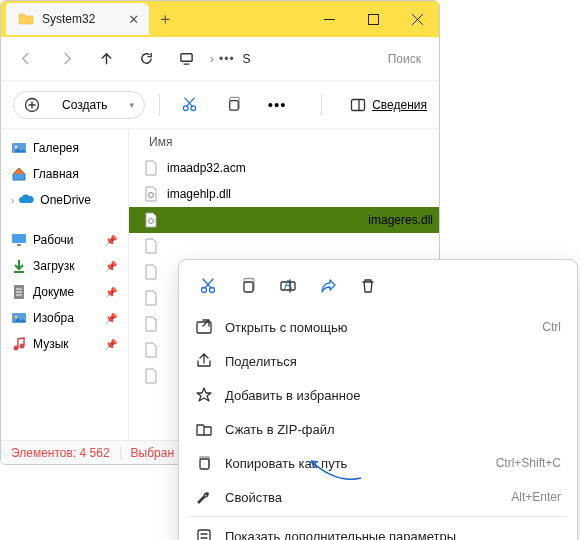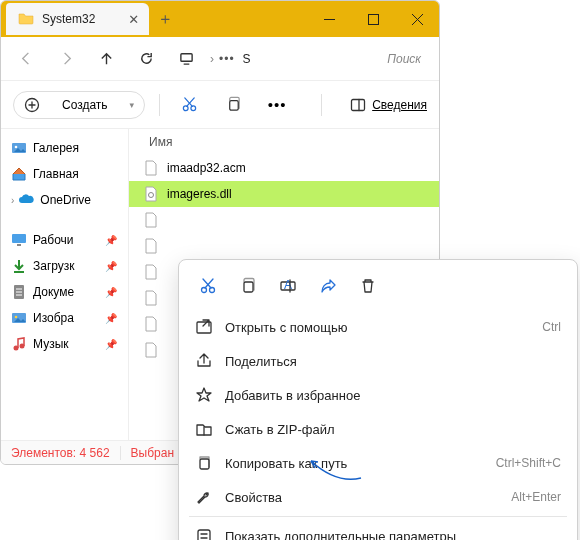--- a/index.html
+++ b/index.html
@@ -1,51 +1,51 @@
 <!DOCTYPE html>
 <html><head>
 <meta charset="utf-8">
 <style>
 * { margin: 0; padding: 0; box-sizing: border-box; font-family: 'Segoe UI', sans-serif; font-size: 12px; }
 body { width: 580px; height: 540px; background: #fff; position: relative; overflow: hidden; }
 .window { width: 440px; height: 465px; border: 1px solid #ccc; background: #fff; position: relative; border-radius: 6px; overflow: hidden; }
-.titlebar { height: 36px; display: flex; align-items: center; background: #eab308; }
+.titlebar { height: 36px; display: flex; align-items: center; background: #fde047; }
 .tab { display: flex; align-items: center; padding: 0 10px 0 12px; background: #f7f7f7; height: 32px; border-top-right-radius: 6px; border-top-left-radius: 4px; margin-left: 5px; gap: 8px; }
 .tab-icon svg { width: 16px; height: 16px; }
 .tab-title { font-size: 12px; color: #222; }
 .tab-close { font-size: 13px; color: #555; cursor: pointer; margin-left: 25px; }
 .new-tab { margin-left: 8px; color: #555; font-size: 16px; cursor: pointer; }
 .win-controls { margin-left: auto; display: flex; }
 .win-btn { width: 44px; height: 36px; display: flex; align-items: center; justify-content: center; cursor: pointer; }
 .win-btn svg { width: 11px; height: 11px; stroke: #222; fill: none; }
 .navbar { height: 44px; display: flex; align-items: center; padding: 0 6px; gap: 2px; border-bottom: 1px solid #eee; }
 .nav-btn { width: 38px; height: 36px; display: flex; align-items: center; justify-content: center; cursor: pointer; border-radius: 4px; }
 .nav-btn svg { width: 15px; height: 15px; stroke: #333; fill: none; stroke-width: 1.5; }
 .nav-btn.dim svg { stroke: #aaa; }
 .breadcrumb-sep { color: #888; margin: 0 3px; }
 .breadcrumb-text { color: #222; margin-left: 6px; }
-.search { margin-left: auto; color: #888; padding: 0 12px; font-style: italic; }
+.search { margin-left: auto; color: #888; padding: 0 12px; }
 .toolbar { height: 48px; display: flex; align-items: center; padding: 0 12px; gap: 14px; border-bottom: 1px solid #eee; }
 .create-btn { display: flex; align-items: center; gap: 22px; padding: 5px 10px; border: 1px solid #ddd; border-radius: 14px; cursor: pointer; }
 .create-btn span { font-size: 12px; }
 .tb-btn { width: 30px; height: 30px; display: flex; align-items: center; justify-content: center; cursor: pointer; }
 .tb-btn svg { width: 17px; height: 17px; }
 .tb-sep { width: 1px; height: 22px; background: #e0e0e0; }
 .details-btn { display: flex; align-items: center; gap: 6px; margin-left: auto; cursor: pointer; text-decoration: underline; }
 .content { display: flex; height: calc(100% - 36px - 44px - 48px - 24px); }
 .sidebar { width: 128px; padding: 6px 4px; border-right: 1px solid #eee; overflow: hidden; }
 .side-item { display: flex; align-items: center; padding: 5px 6px; gap: 6px; cursor: pointer; border-radius: 4px; font-size: 12px; white-space: nowrap; }
 .side-item .ic { width: 16px; height: 16px; display: inline-flex; align-items: center; justify-content: center; flex-shrink: 0; }
 .side-item .chev { color: #888; font-size: 10px; margin-right: -2px; }
 .side-item .pin { color: #aaa; font-size: 10px; margin-left: auto; }
 .side-gap { height: 14px; }
 .main { flex: 1; overflow: hidden; position: relative; }
 .col-header { padding: 6px 20px; color: #555; font-size: 12px; }
 .file-row { display: flex; align-items: center; padding: 5px 6px 5px 14px; gap: 8px; cursor: pointer; }
-.file-row.sel { background: #bef264; }
+.file-row.sel { background: #4d7c0f; justify-content: space-between; }
 .file-row .ic { width: 16px; height: 16px; flex-shrink: 0; }
 .ghost-rows .file-row .fname::after { content: ""; display: inline-block; width: 60px; height: 10px; }
 .status { height: 24px; border-top: 1px solid #eee; display: flex; align-items: center; background: #fafafa; }
 .status-cell { padding: 0 10px; font-size: 12px; color: #ef4444; border-right: 1px solid #e5e5e5; }
 .ctx { position: absolute; left: 178px; top: 259px; width: 400px; background: #fff; border: 1px solid #d0d0d0; border-radius: 8px; box-shadow: 0 8px 24px rgba(0,0,0,0.15); padding: 6px; }
 .ctx-icons { display: flex; gap: 6px; padding: 4px 6px 8px; }
 .ctx-ic-btn { width: 34px; height: 32px; display: flex; align-items: center; justify-content: center; border-radius: 4px; cursor: pointer; }
 .ctx-ic-btn svg { width: 18px; height: 18px; }
 .ctx-sep { height: 1px; background: #e5e5e5; margin: 2px 4px; }
 .ctx-item { display: flex; align-items: center; padding: 8px 10px; gap: 12px; cursor: pointer; border-radius: 4px; }
@@ -250,20 +250,27 @@
     </div>
 
     <div class="main">
       <div class="col-header">Имя</div>
       <div class="file-row">
           <span class="ic"><svg viewBox="0 0 16 16">
               <path d="M3 1 h7 l3 3 v11 H3 z" fill="#fff" stroke="#aaa"></path>
             </svg></span>
           <span>imaadp32.acm</span>
         </div>
+      <div class="file-row">
+          <span class="ic"><svg viewBox="0 0 16 16">
+              <path d="M3 1 h7 l3 3 v11 H3 z" fill="#fff" stroke="#aaa"></path>
+              <circle cx="8" cy="9" r="2.5" fill="none" stroke="#888"></circle>
+            </svg></span>
+          <span>imagehlp.dll</span>
+        </div>
       <div class="file-row sel">
           <span class="ic"><svg viewBox="0 0 16 16">
               <path d="M3 1 h7 l3 3 v11 H3 z" fill="#fff" stroke="#aaa"></path>
               <circle cx="8" cy="9" r="2.5" fill="none" stroke="#888"></circle>
             </svg></span>
           <span>imageres.dll</span>
         </div>
       <div class="ghost-rows">
         <div class="file-row">
             <span class="ic"><svg viewBox="0 0 16 16">

